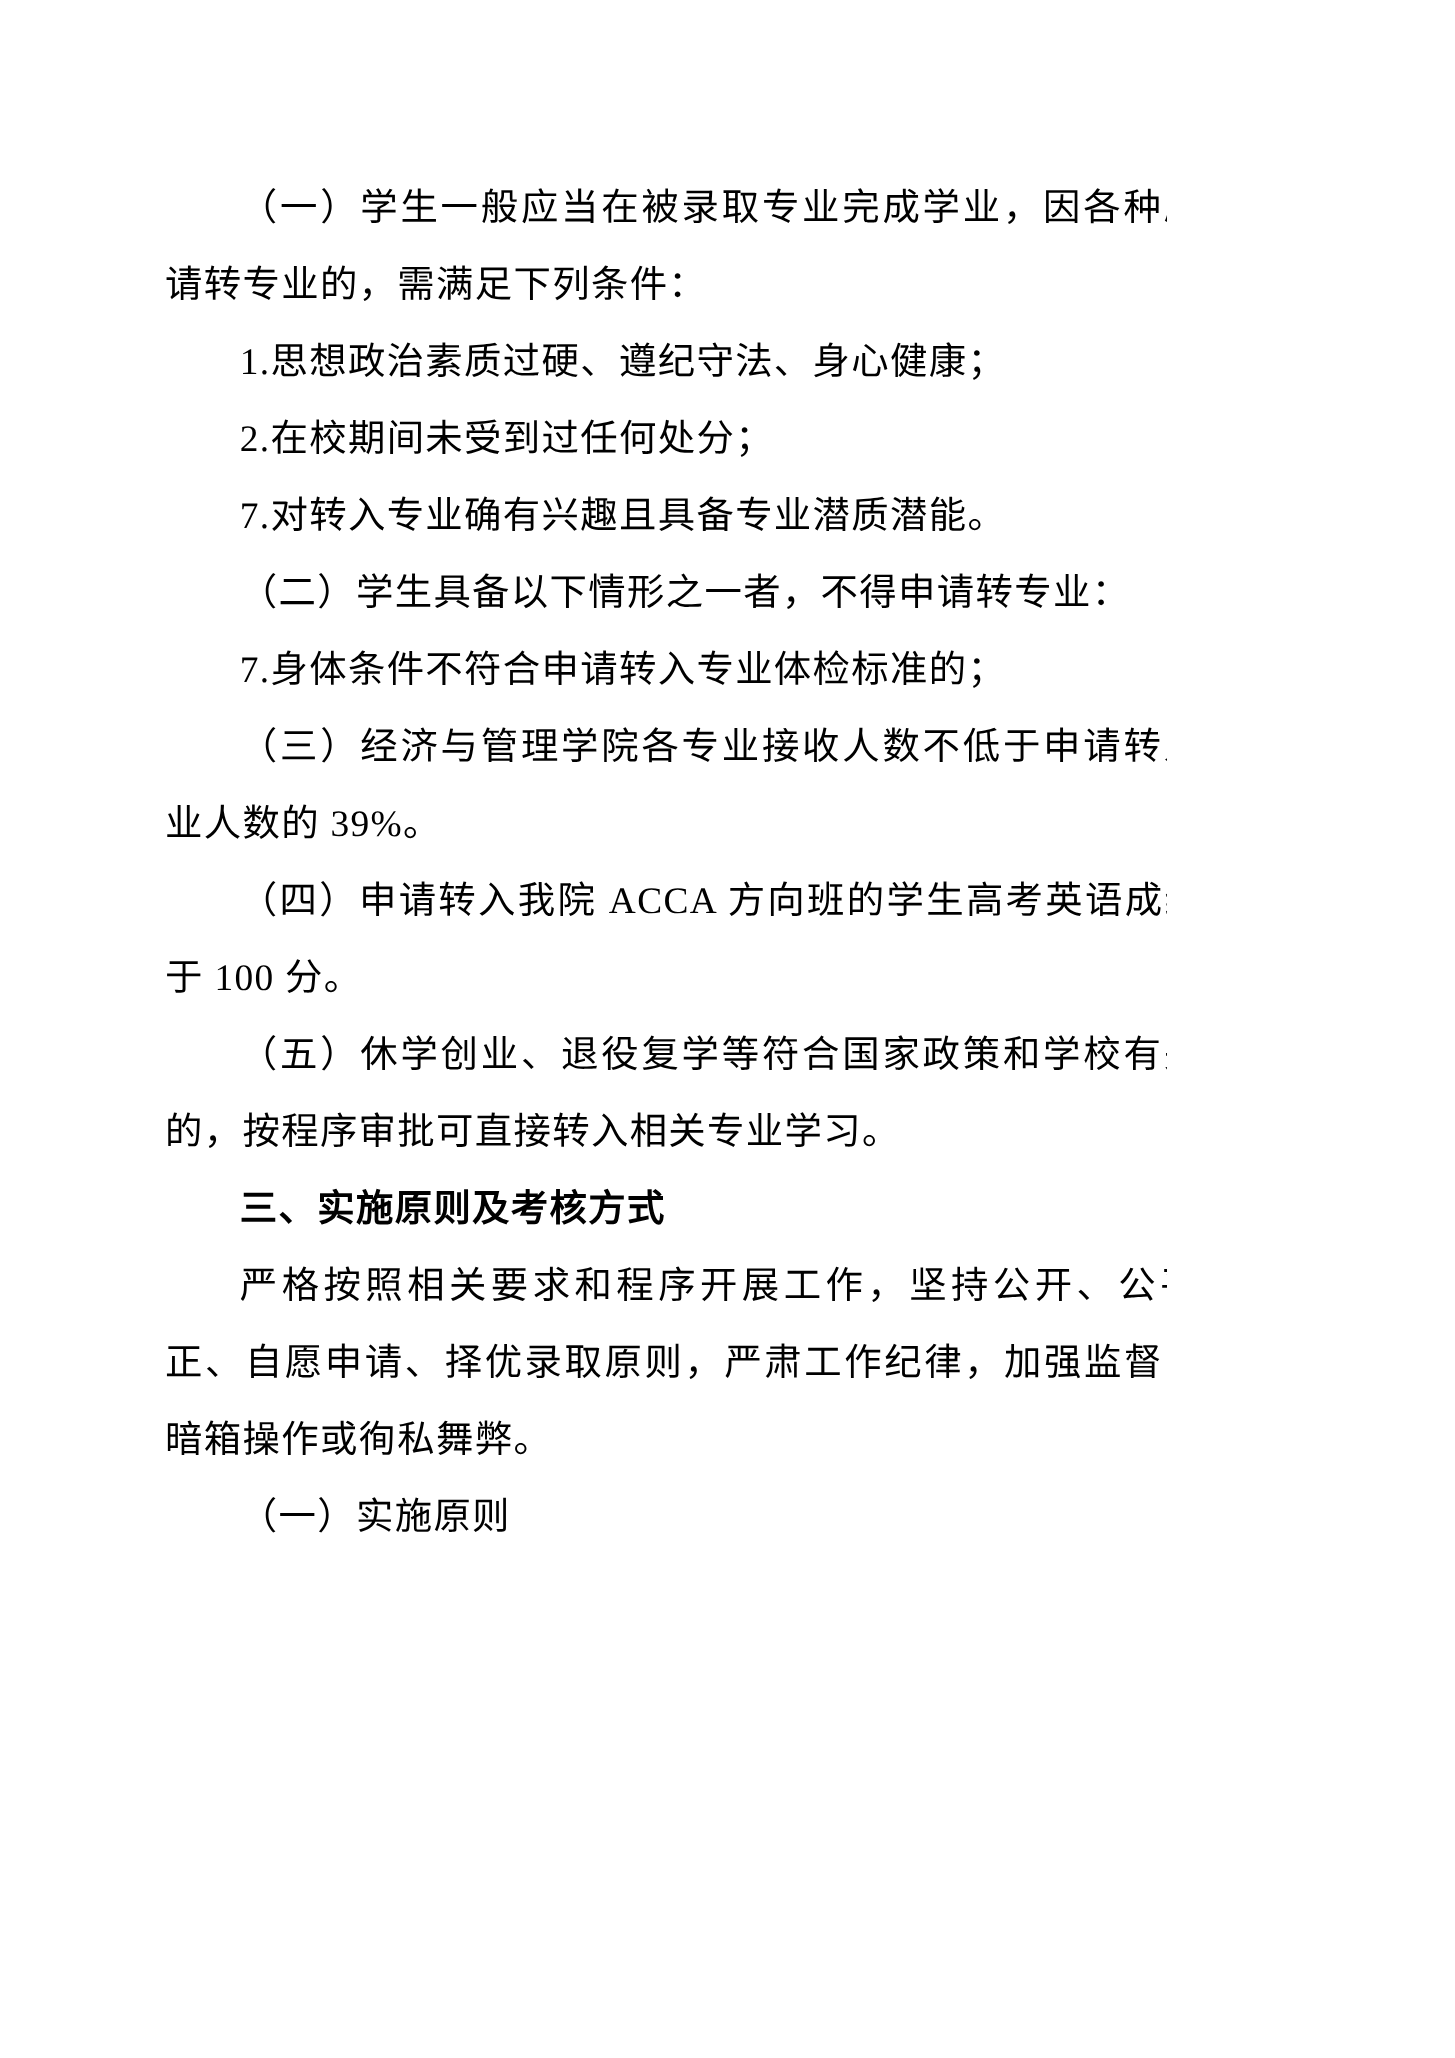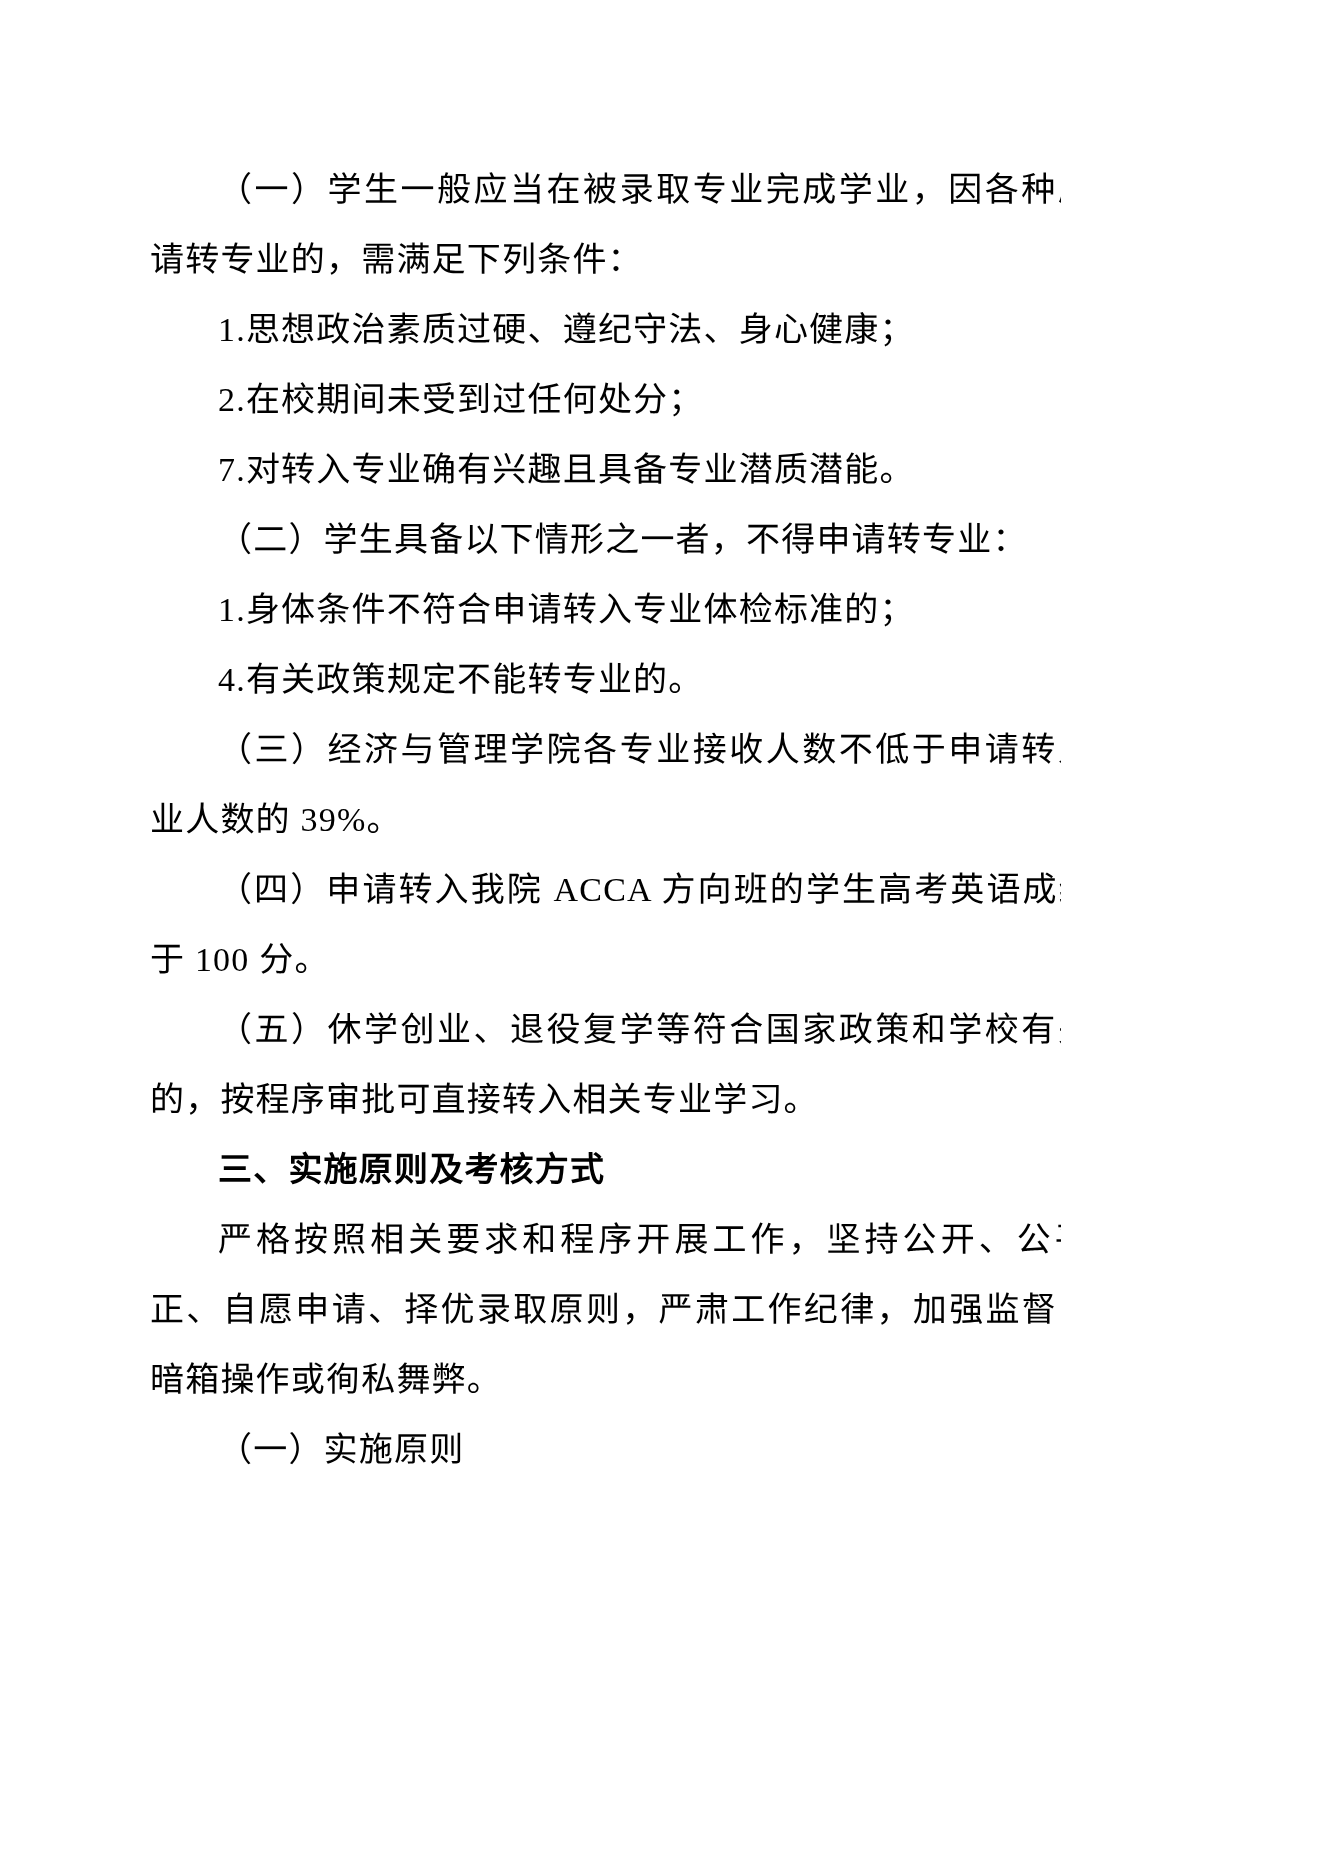--- a/index.html
+++ b/index.html
@@ -39,22 +39,21 @@
 </head>
 <body>
 
 <div class="page">
   <div class="content">
     <p class="para">（一）学生一般应当在被录取专业完成学业，因各种原因申请转专业的，需满足下列条件：</p>
     <p class="para">1.思想政治素质过硬、遵纪守法、身心健康；</p>
     <p class="para">2.在校期间未受到过任何处分；</p>
     <p class="para">7.对转入专业确有兴趣且具备专业潜质潜能。</p>
     <p class="para">（二）学生具备以下情形之一者，不得申请转专业：</p>
-    <p class="para">1.身体条件不符合申请转入专业体检标准的；</p>
-    <p class="para">4.有关政策规定不能转专业的。</p>
+    <p class="para">7.身体条件不符合申请转入专业体检标准的；</p>
     <p class="para">（三）经济与管理学院各专业接收人数不低于申请转入该专业人数的 39%。</p>
     <p class="para">（四）申请转入我院 ACCA 方向班的学生高考英语成绩不低于 100 分。</p>
     <p class="para">（五）休学创业、退役复学等符合国家政策和学校有关规定的，按程序审批可直接转入相关专业学习。</p>
     <p class="para heading">三、实施原则及考核方式</p>
     <p class="para">严格按照相关要求和程序开展工作，坚持公开、公平、公正、自愿申请、择优录取原则，严肃工作纪律，加强监督，不得暗箱操作或徇私舞弊。</p>
     <p class="para">（一）实施原则</p>
   </div>
 </div>
 
 </body></html>

